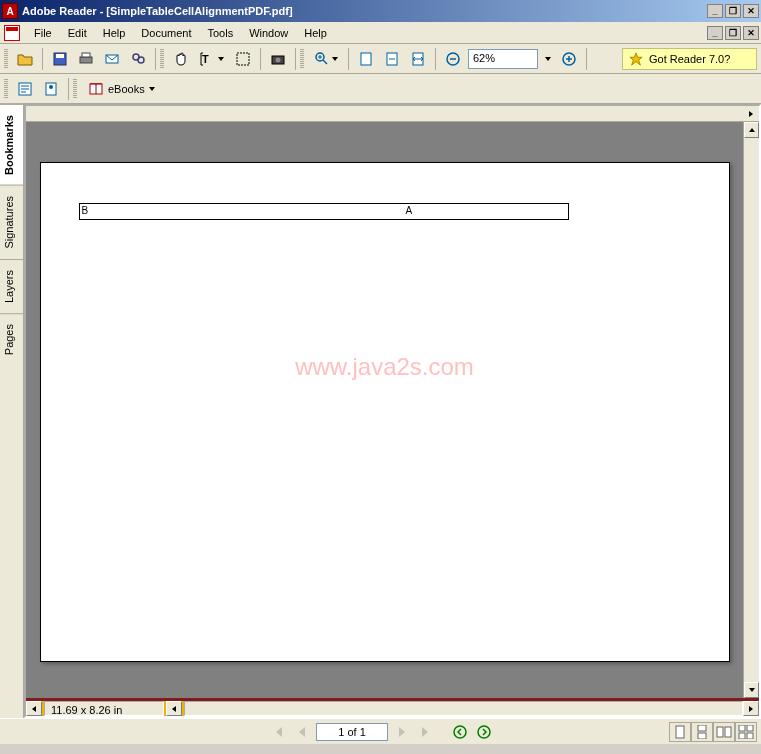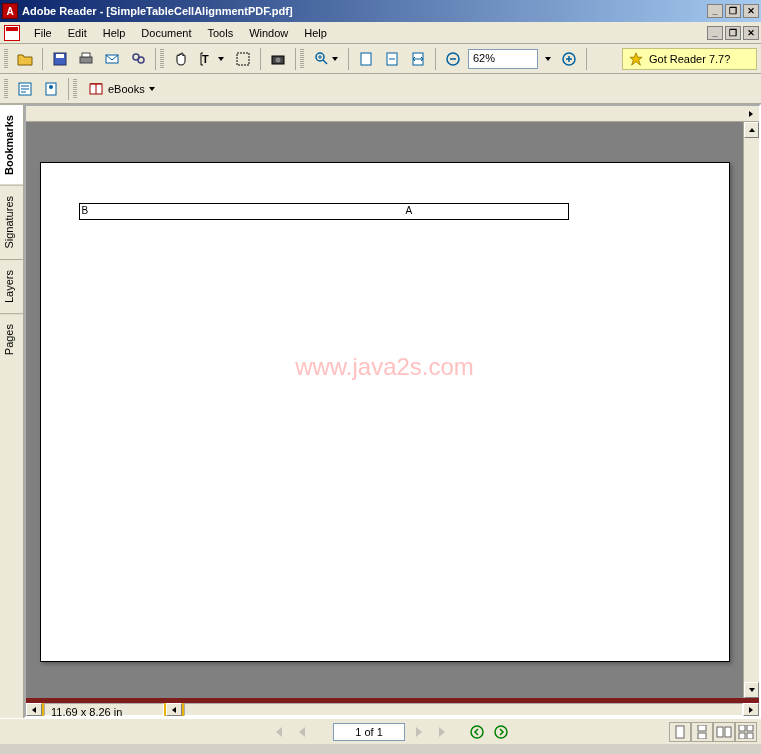--- a/index.html
+++ b/index.html
@@ -44,30 +44,30 @@
   .page { width: 690px; height: 500px; background:#fff; border:1px solid #000; box-shadow: 2px 2px 4px rgba(0,0,0,0.3); position:relative;}
   .pdf-table { position:absolute; top:40px; left:38px; width:490px; height:17px; border:1px solid #000; }
   .pdf-table .cell-b{position:absolute;left:2px;top:1px;font-size:10px;}
   .pdf-table .cell-a{position:absolute;left:326px;top:1px;font-size:10px;}
   .watermark { position:absolute; top:190px; left:0; right:0; text-align:center; font-size:24px; color:#ffc0c0; font-family:Arial;}
   .vscroll { width:16px; background:#ece9d8; border-left:1px solid #aca899; display:flex;flex-direction:column;}
   .vscroll .sbtn{height:16px;background:#ece9d8;border:1px solid #fff;border-right-color:#808080;border-bottom-color:#808080;display:flex;align-items:center;justify-content:center;}
   .vscroll .track{flex:1;background:#ece9d8;}
 
   
-  .hrow { height:18px; display:flex; border-top:5px solid #7f1d1d;background:#eab308;}
+  .hrow { height:18px; display:flex; border-top:3px solid #7f1d1d;background:#eab308;}
   .hrow .hbtn{width:16px;background:#ece9d8;border:1px solid #fff;border-right-color:#808080;border-bottom-color:#808080;display:flex;align-items:center;justify-content:center;}
   .hrow .dims{width:120px;padding:2px 6px;border:1px inset #fff;background:#ece9d8;margin:0 2px;}
   .hrow .htrack{flex:1;background:#ece9d8;border:1px inset #fff;margin-left:2px;}
 
   
   .navbar { height: 26px; background:#ece9d8; border-top:1px solid #fff; display:flex;align-items:center;justify-content:center;gap:4px;padding:0 4px;}
   .nav-btn{width:20px;height:20px;display:flex;align-items:center;justify-content:center;border:1px solid transparent;}
   .nav-btn.disabled{opacity:0.4;}
-  .page-box{width:72px;height:18px;background:#fff;border:1px solid #7f9db9;text-align:center;padding-top:2px;margin-left:17px;}
+  .page-box{width:72px;height:18px;background:#fff;border:1px solid #7f9db9;text-align:center;padding-top:2px;}
   .view-btns{margin-left:auto;display:flex;gap:0;}
   .view-btn{width:22px;height:20px;border:1px solid #aca899;background:#ece9d8;display:flex;align-items:center;justify-content:center;}
   .navbar .lead{flex:0 0 260px;}
 
   
   .tri-down{width:0;height:0;border-left:3px solid transparent;border-right:3px solid transparent;border-top:4px solid #000;}
   .tri-right{width:0;height:0;border-top:3px solid transparent;border-bottom:3px solid transparent;border-left:4px solid #000;}
   .tri-left{width:0;height:0;border-top:3px solid transparent;border-bottom:3px solid transparent;border-right:4px solid #000;}
   .tri-up{width:0;height:0;border-left:3px solid transparent;border-right:3px solid transparent;border-bottom:4px solid #000;}
 </style>
@@ -202,21 +202,21 @@
       <svg viewBox="0 0 16 16">
         <circle cx="8" cy="8" r="6" fill="none" stroke="#0060a0" stroke-width="1.5"></circle>
         <path d="M5 8h6M8 5v6" stroke="#0060a0" stroke-width="1.5"></path>
       </svg>
     </div>
   <div class="tsep"></div>
   <div class="promo">
     <svg class="promo-icon" viewBox="0 0 16 16">
         <path d="M8 1l2 5h5l-4 3 2 6-5-4-5 4 2-6-4-3h5z" fill="#f0c000" stroke="#a08000"></path>
       </svg>
-    <span>Got Reader 7.7?</span>
+    <span>Got Reader 7.0?</span>
   </div>
 </div>
 
 <div class="toolbar">
   <div class="grip"></div>
   <div class="tbtn">
       <svg viewBox="0 0 16 16">
         <rect x="2" y="2" width="12" height="12" fill="#fff" stroke="#0060a0"></rect>
         <path d="M4 5h8M4 8h8M4 11h5" stroke="#0060a0"></path>
       </svg>

